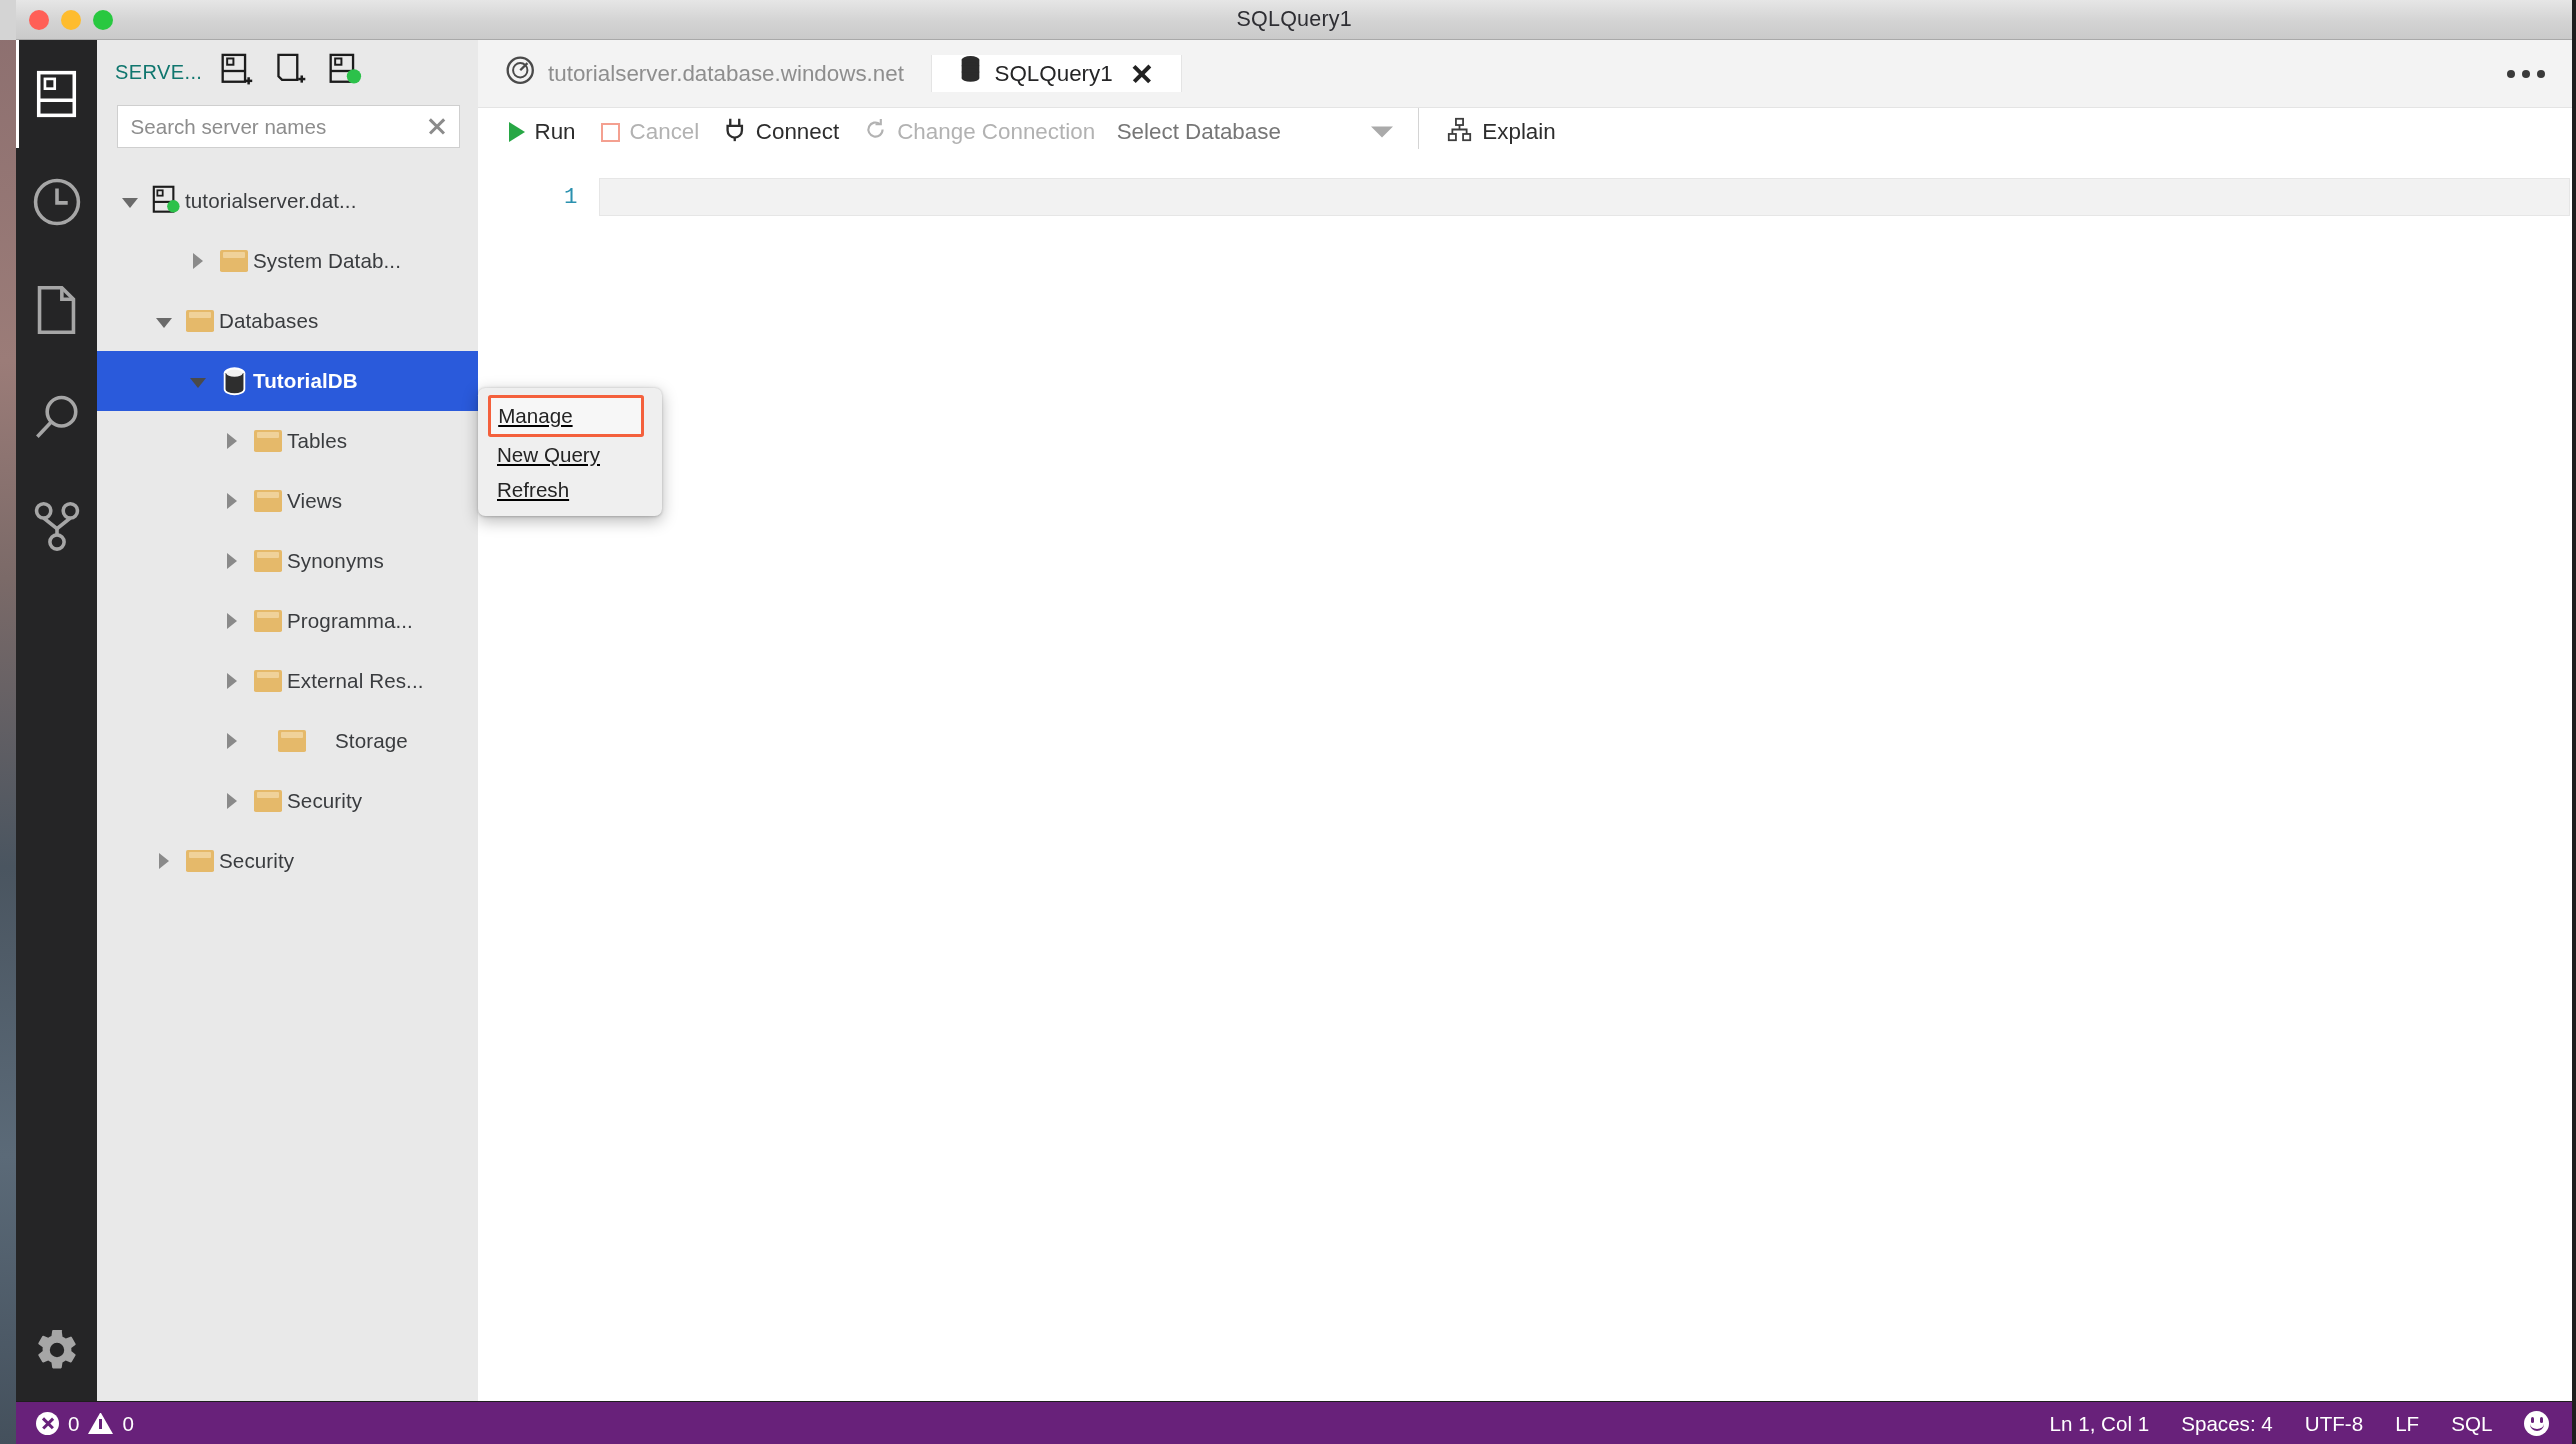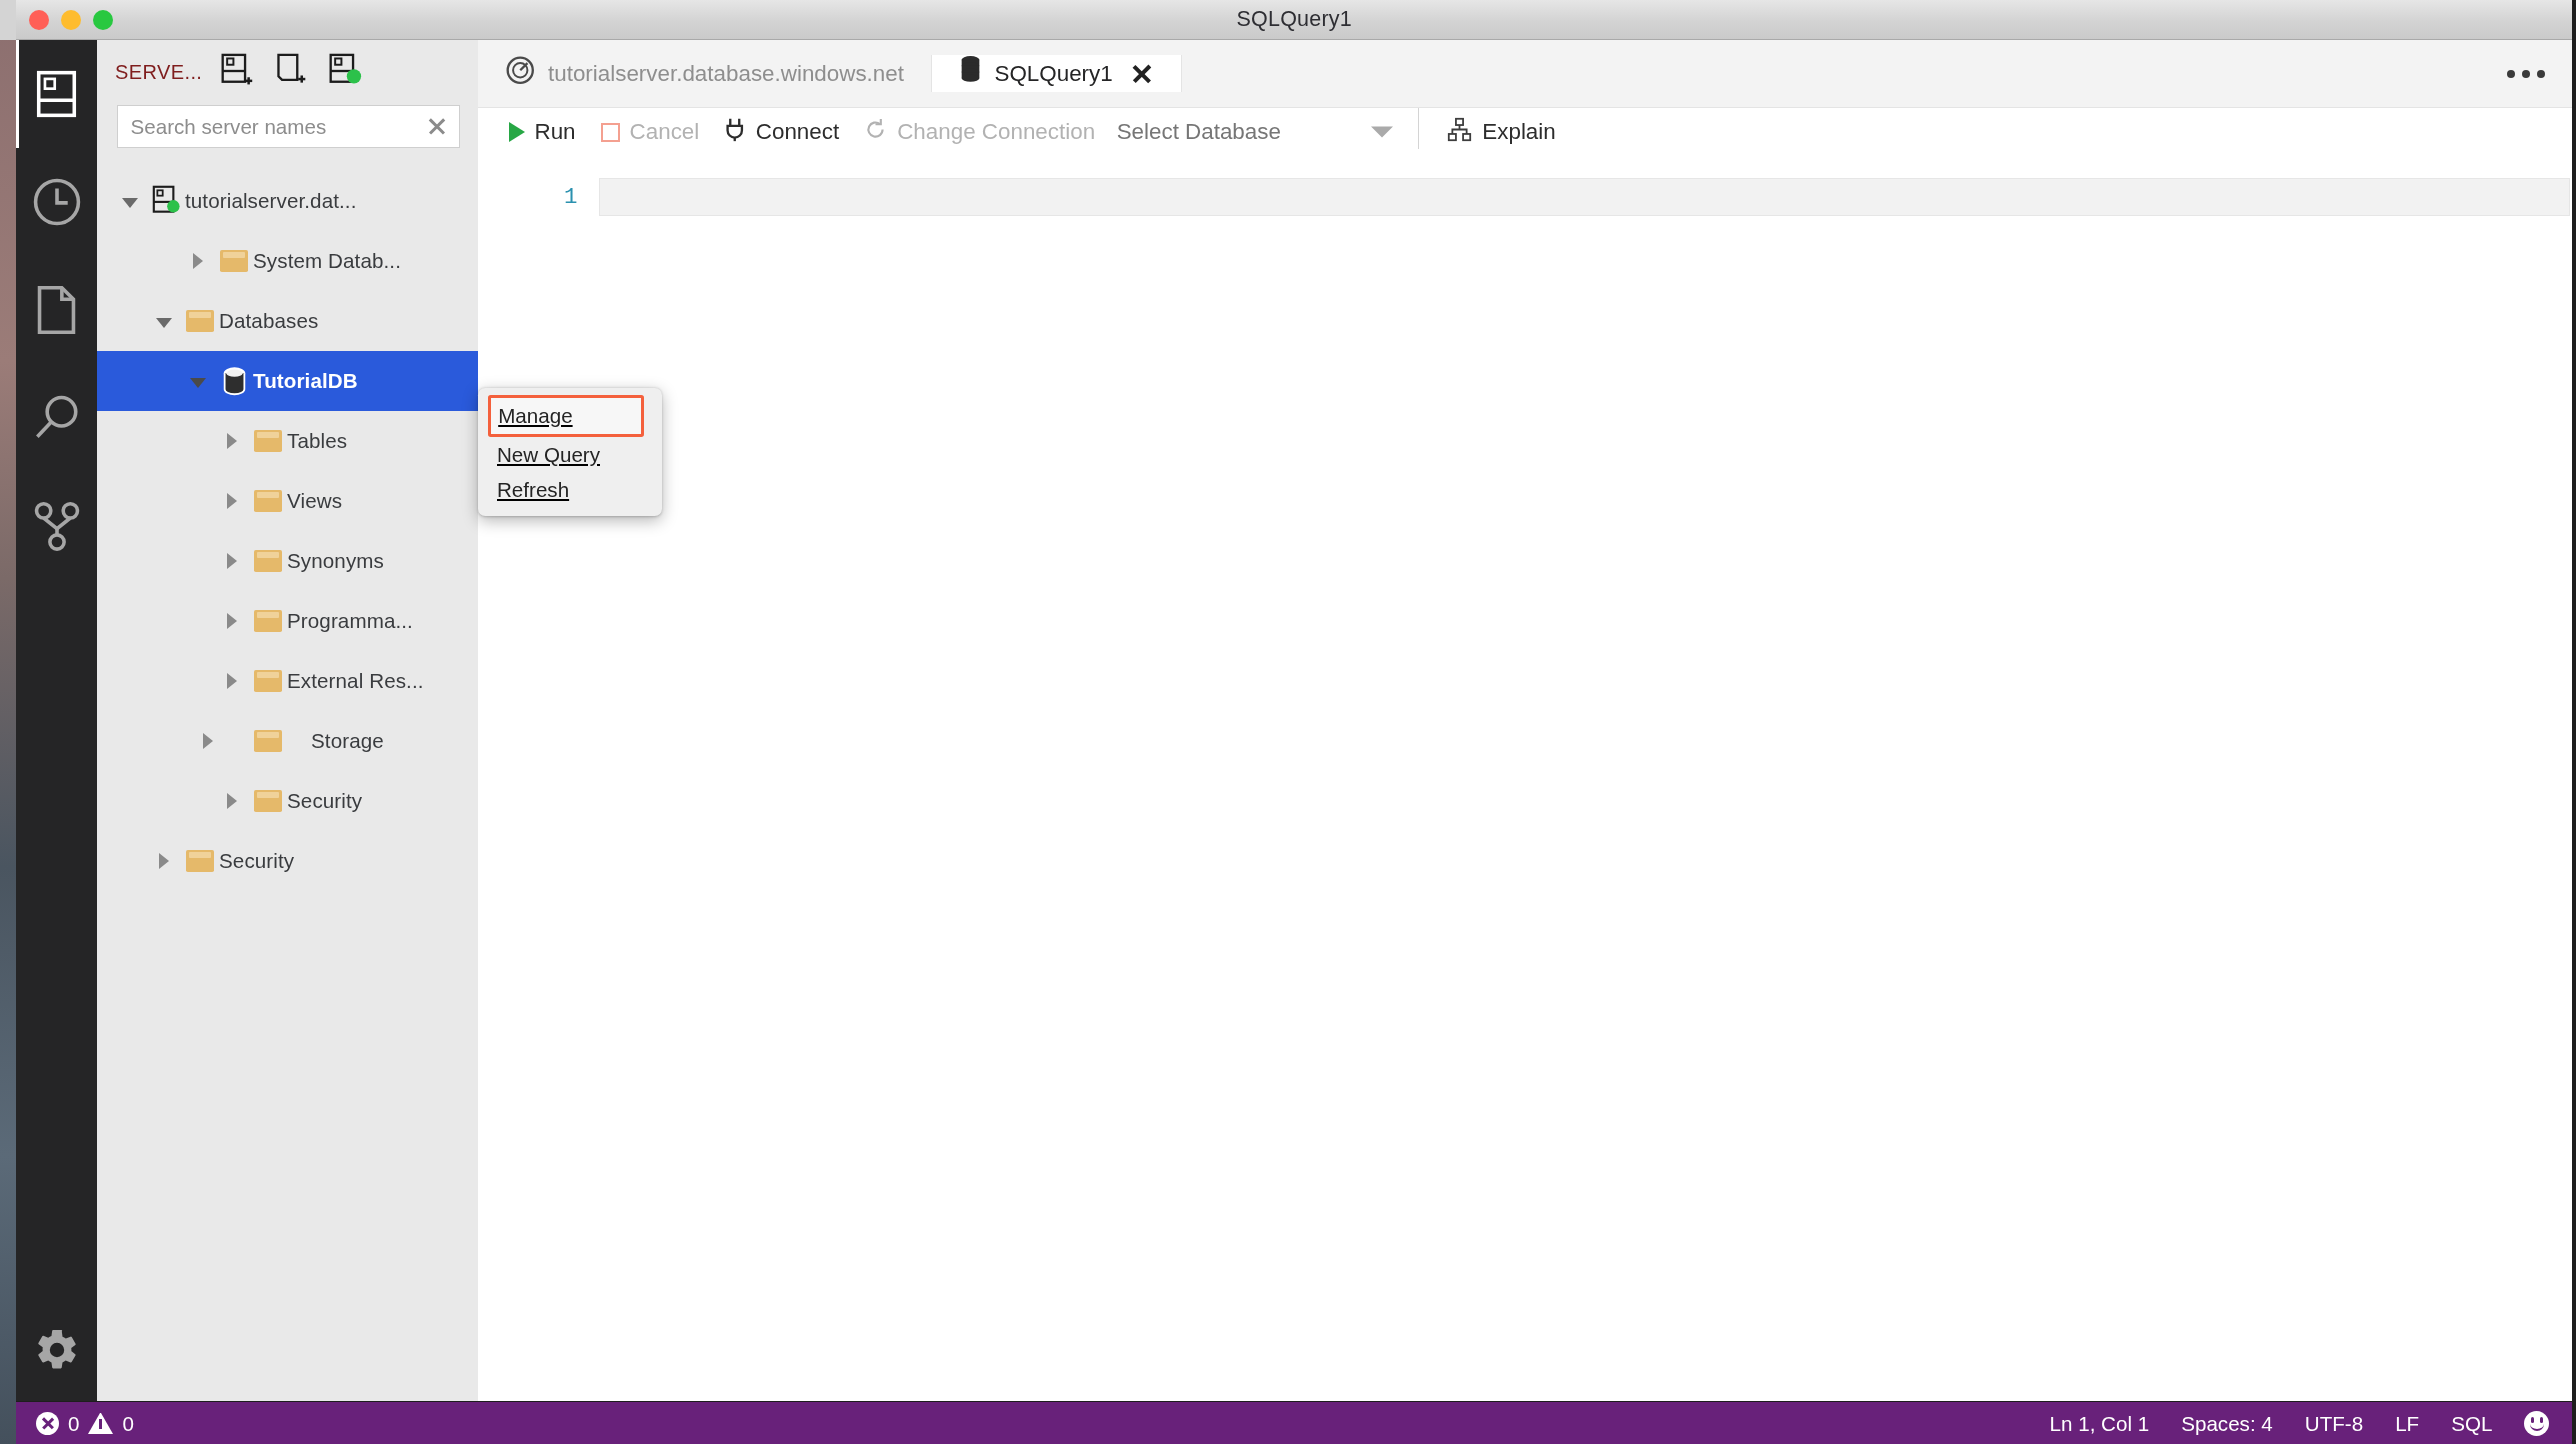--- a/index.html
+++ b/index.html
@@ -84,21 +84,21 @@
     width: 381px; height: 1361px;
     background: #e9e9e9;
     z-index: 15;
   }
   .sp-header {
     display: flex; align-items: center;
     height: 65px; padding: 0 12.5px 0 18px;
     gap: 0;
   }
   .sp-title {
-    font-size: 20px; color: #7f1d1d; letter-spacing: 0.4px;
+    font-size: 20px; color: #0f766e; letter-spacing: 0.4px;
     white-space: nowrap; flex: 0 0 auto;
     margin-right: 18px;
   }
   .sp-actions { display: flex; align-items: center; gap: 20px; }
   .sp-act { width: 34px; height: 34px; display:flex; align-items:center; justify-content:center; }
 
   .sp-search {
     margin: 0 18px 0 20px;
     height: 43px;
     background: #fff;
@@ -547,21 +547,21 @@
         </div>
         <div class="tree-row" style="padding-left: 118px;">
           <div class="twisty">
             <span class="tw-closed"></span>
           </div>
           <div class="tree-icon">
             <span class="folder"></span>
           </div>
           <div class="tree-label">External Res...</div>
         </div>
-        <div class="tree-row" style="padding-left: 94px; gap: 24px;">
+        <div class="tree-row" style="padding-left: 118px; gap: 24px;">
           <div class="twisty">
             <span class="tw-closed"></span>
           </div>
           <div class="tree-icon">
             <span class="folder"></span>
           </div>
           <div class="tree-label">Storage</div>
         </div>
         <div class="tree-row" style="padding-left: 118px;">
           <div class="twisty">

